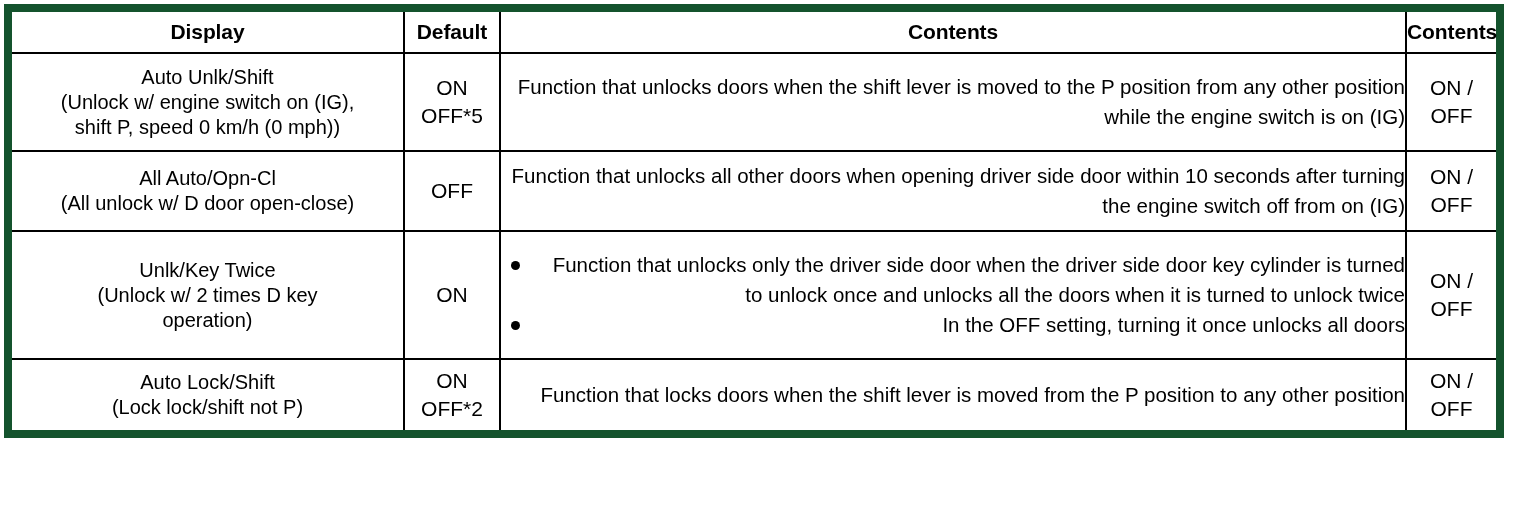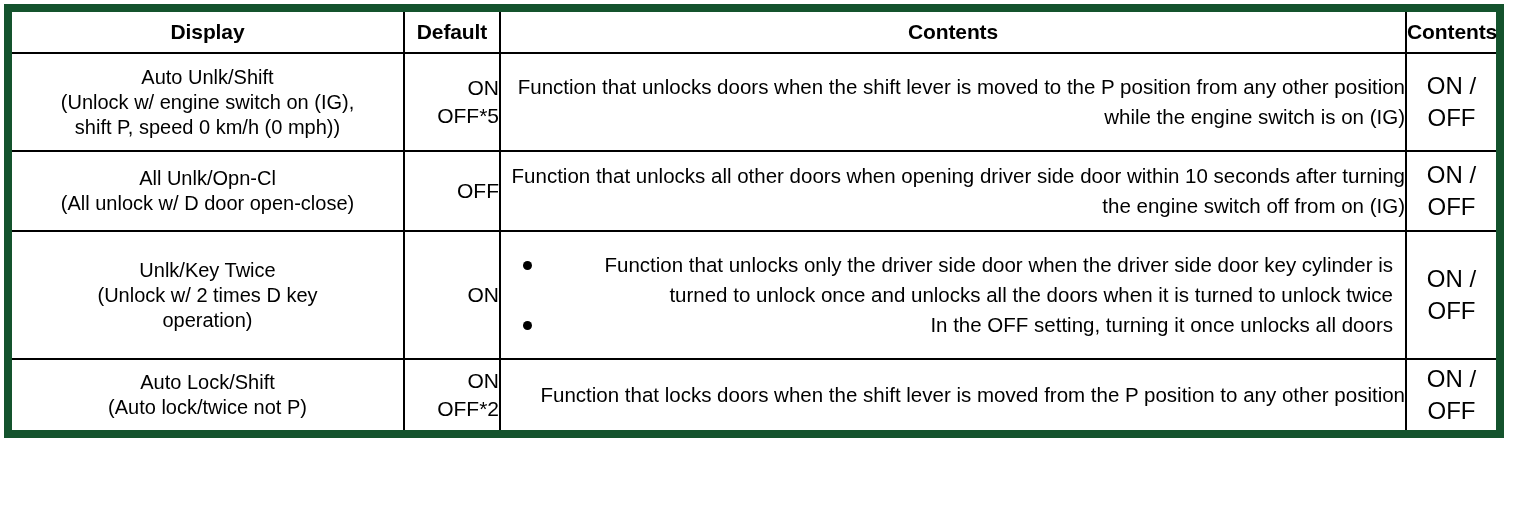--- a/index.html
+++ b/index.html
@@ -52,41 +52,41 @@
 
   td.display-cell {
     text-align: center;
     font-size: 20px;
     line-height: 1.25;
     padding: 4px 6px;
   }
   td.display-cell .ln { display: block; white-space: nowrap; }
 
   td.default-cell {
-    text-align: right;
+    text-align: center;
     font-size: 21px;
     line-height: 1.35;
     padding: 4px 2px;
     margin-left: 20px;
   }
   td.default-cell .ln { display: block; white-space: nowrap; }
 
   td.contents-cell {
     text-align: right;
     font-size: 20.5px;
     line-height: 1.45;
     padding: 6px 6px 6px 8px;
     transform-origin: left center;
   }
   td.contents-cell .para {
     margin: 0;
     display: block;
   }
   td.contents-cell ul.bullets {
-    margin: 12px;
+    margin: 0;
     padding: 0;
     list-style: none;
   }
   td.contents-cell ul.bullets > li {
     position: relative;
     padding-left: 38px;
     margin: 0;
   }
   td.contents-cell ul.bullets > li .dot {
     position: absolute;
@@ -94,21 +94,21 @@
     top: 11px;
     width: 9px;
     height: 9px;
     background: #000000;
     border-radius: 50%;
     display: block;
   }
 
   td.setting-cell {
     text-align: center;
-    font-size: 24px;
+    font-size: 21px;
     line-height: 1.35;
     padding: 4px 2px;
   }
   td.setting-cell .ln { display: block; white-space: nowrap; }
 
   
   tr.r1 td { height: 96px; }
   tr.r2 td { height: 78px; }
   tr.r3 td { height: 126px; }
   tr.r4 td { height: 70px; }
@@ -149,21 +149,21 @@
           <span class="para">Function that unlocks doors when the shift lever is moved to the P position from any other position while the engine switch is on (IG)</span>
         </td>
         <td class="setting-cell">
           <span class="ln">ON /</span>
           <span class="ln">OFF</span>
         </td>
       </tr>
 
       <tr class="r2">
         <td class="display-cell">
-          <span class="ln">All Unlk/Opn-Cl</span>
+          <span class="ln">All Auto/Opn-Cl</span>
           <span class="ln">(All unlock w/ D door open-close)</span>
         </td>
         <td class="default-cell">
           <span class="ln">OFF</span>
         </td>
         <td class="contents-cell">
           <span class="para">Function that unlocks all other doors when opening driver side door within 10 seconds after turning the engine switch off from on (IG)</span>
         </td>
         <td class="setting-cell">
           <span class="ln">ON /</span>
@@ -194,21 +194,21 @@
         </td>
         <td class="setting-cell">
           <span class="ln">ON /</span>
           <span class="ln">OFF</span>
         </td>
       </tr>
 
       <tr class="r4">
         <td class="display-cell">
           <span class="ln">Auto Lock/Shift</span>
-          <span class="ln">(Auto lock/twice not P)</span>
+          <span class="ln">(Lock lock/shift not P)</span>
         </td>
         <td class="default-cell">
           <span class="ln">ON</span>
           <span class="ln">OFF*2</span>
         </td>
         <td class="contents-cell">
           <span class="para">Function that locks doors when the shift lever is moved from the P position to any other position</span>
         </td>
         <td class="setting-cell">
           <span class="ln">ON /</span>

